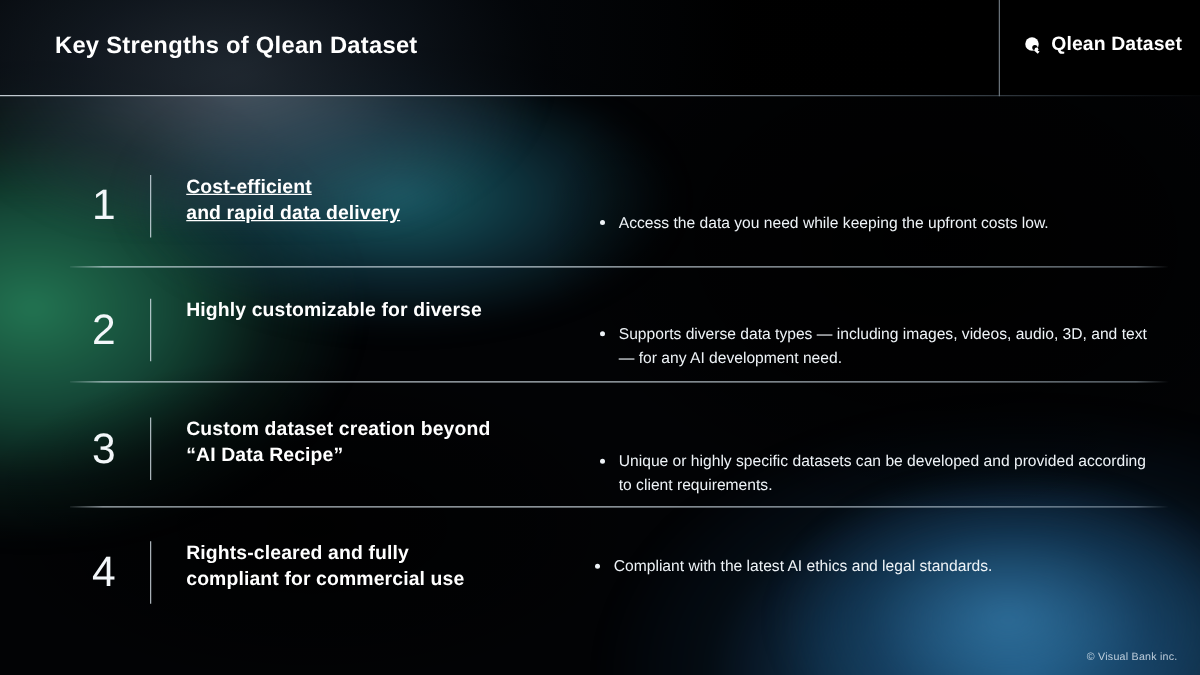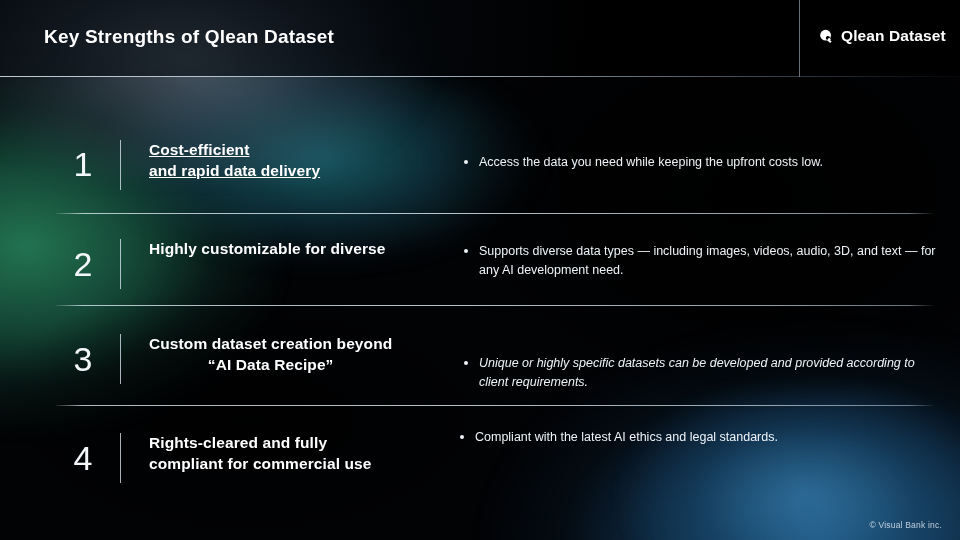--- a/index.html
+++ b/index.html
@@ -212,21 +212,21 @@
   }
   .row-desc {
     position: absolute;
     left: 461px;
     width: 476px;
     font-size: 12.5px;
     color: #eef3f7;
     line-height: 1.53;
   }
   .row-desc ul {
-    margin: 0;
+    margin: 16px;
     padding: 0;
     list-style: none;
   }
   .row-desc li {
     position: relative;
     padding-left: 18px;
     margin: 0 0 2px 0;
   }
   .row-desc li::before {
     content: "";
@@ -306,25 +306,25 @@
         <ul>
           <li>Supports diverse data types — including images, videos, audio, 3D, and text — for any AI development need.</li>
         </ul>
       </div>
       <div class="row-sep" style="top:228px;"></div>
     </div>
 
     <div class="row">
       <div class="row-num" style="left:56px; top:265px;">3</div>
       <div class="row-vbar" style="left:120px; top:257px; height:50px;"></div>
-      <div class="row-title" style="left:149px; top:256px;text-align:center;">
+      <div class="row-title" style="left:149px; top:256px;">
         <div>Custom dataset creation beyond</div>
         <div>“AI Data Recipe”</div>
       </div>
-      <div class="row-desc" style="top:277px;font-style:italic;">
+      <div class="row-desc" style="top:267px;">
         <ul>
           <li>Unique or highly specific datasets can be developed and provided according to client requirements.</li>
         </ul>
       </div>
       <div class="row-sep" style="top:328px;"></div>
     </div>
 
     <div class="row">
       <div class="row-num" style="left:56px; top:364px;">4</div>
       <div class="row-vbar" style="left:120px; top:356px; height:50px;"></div>

